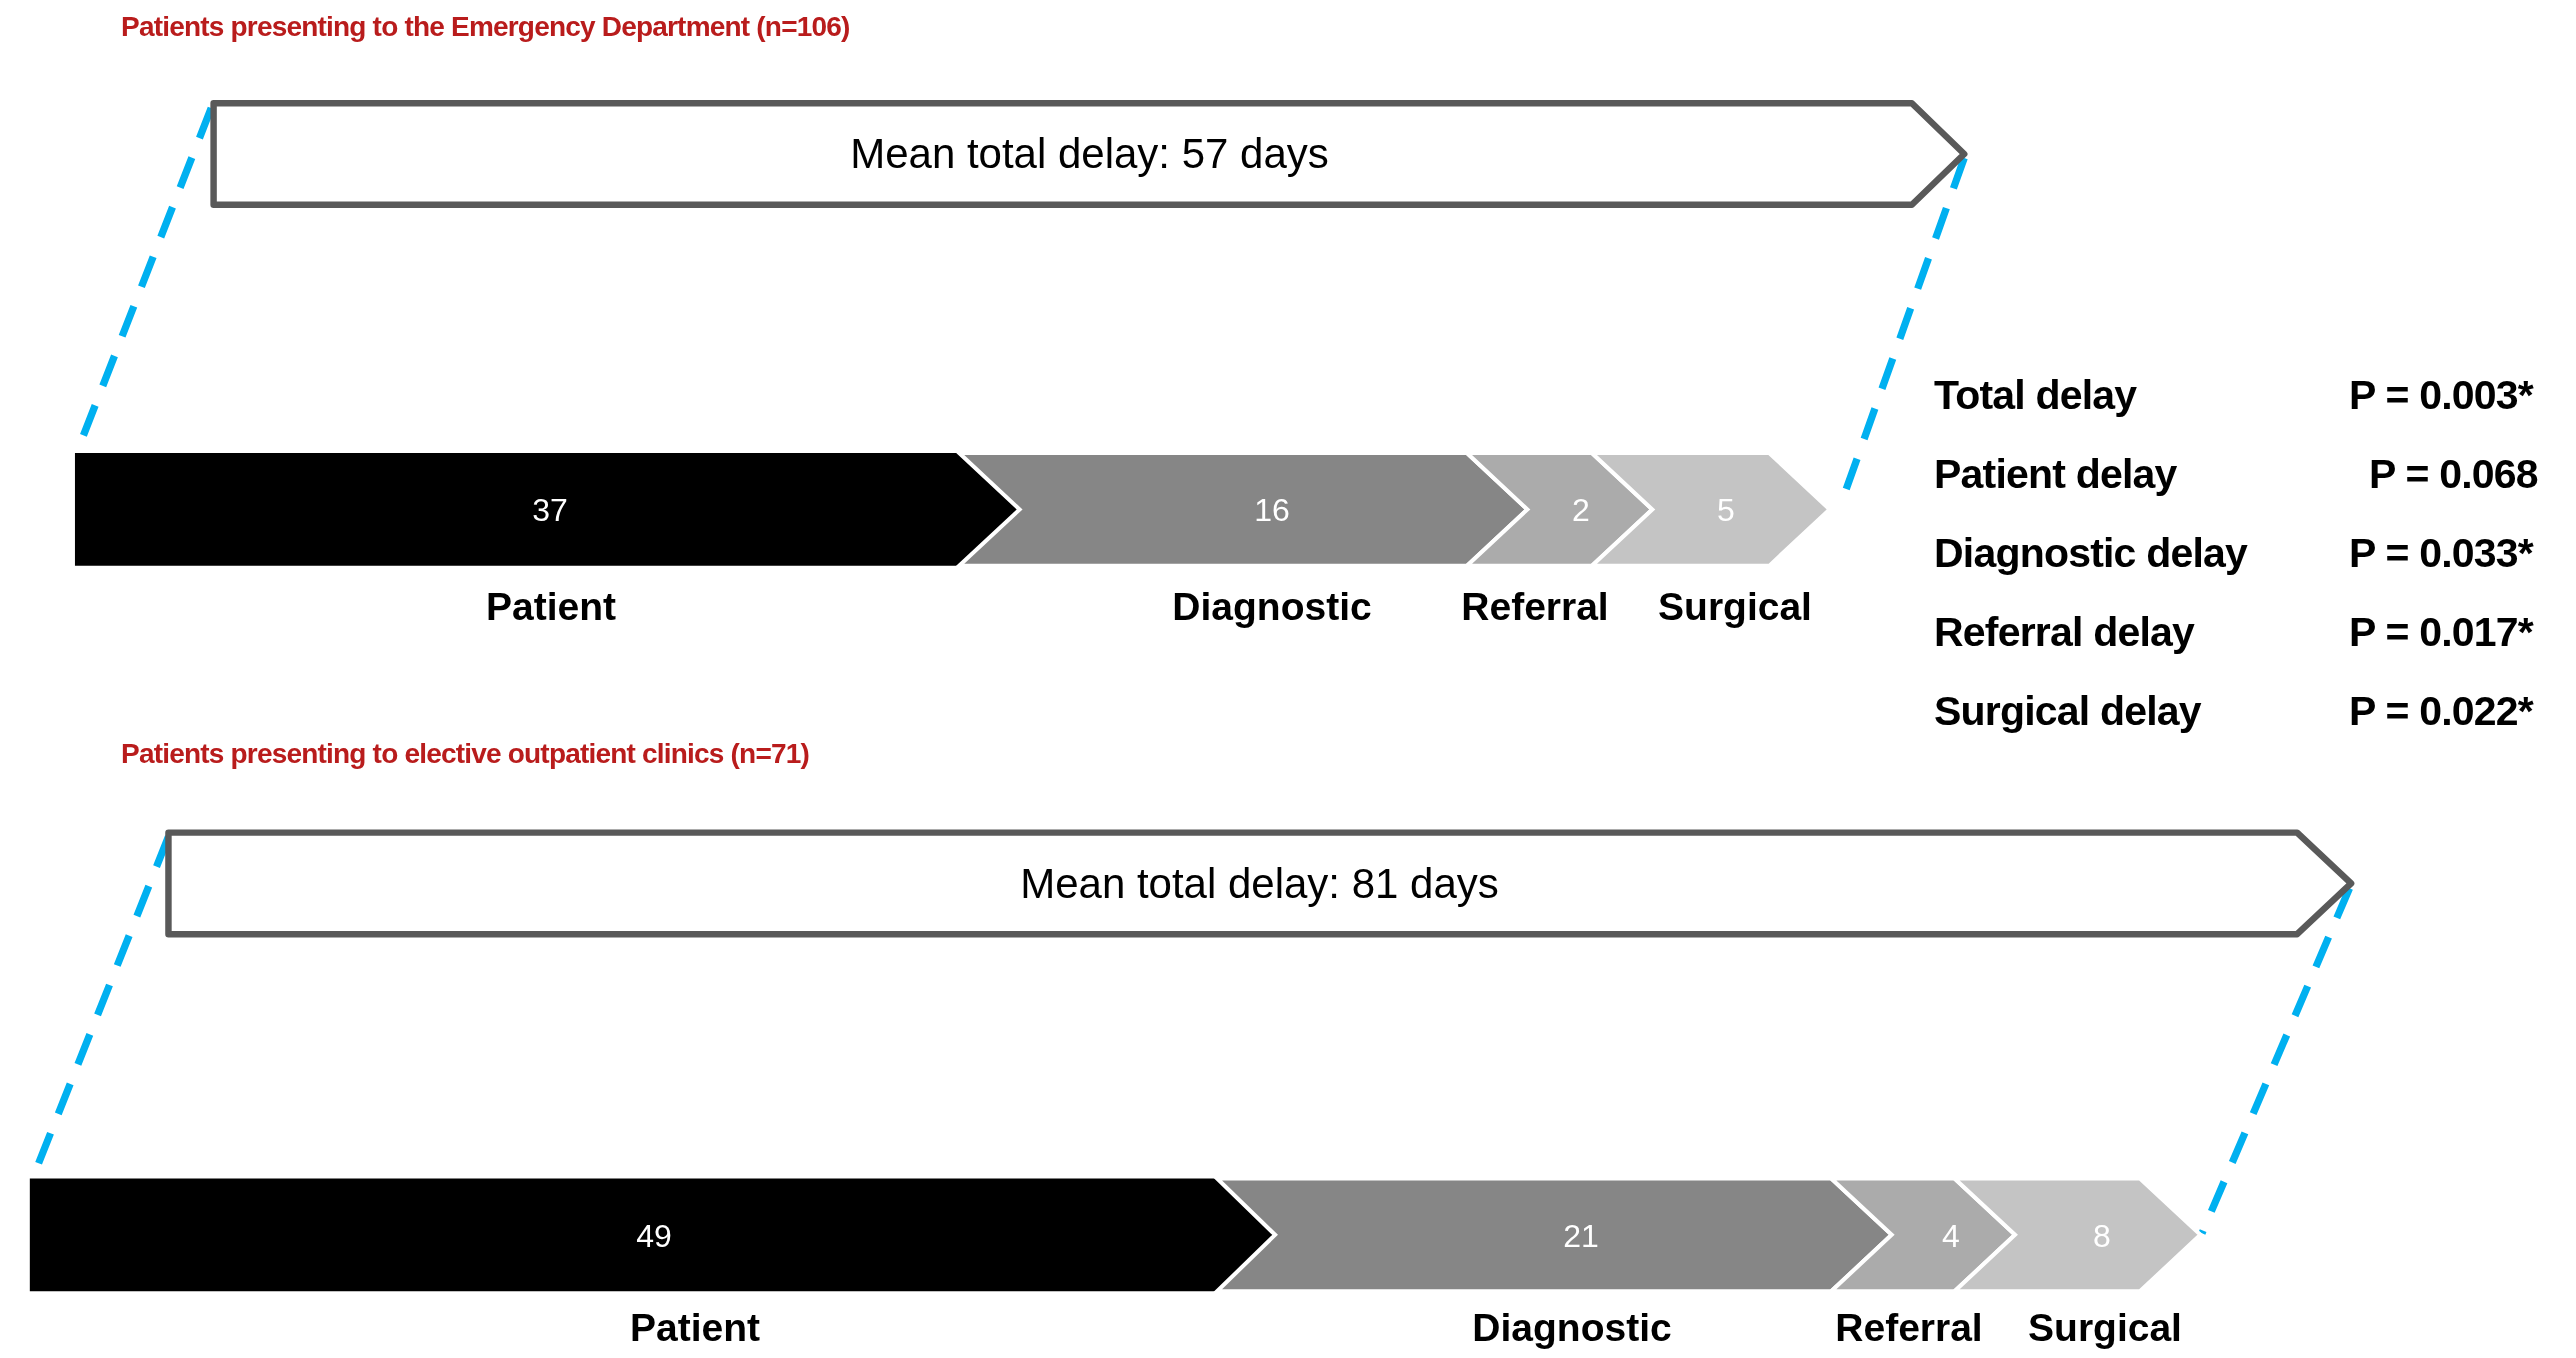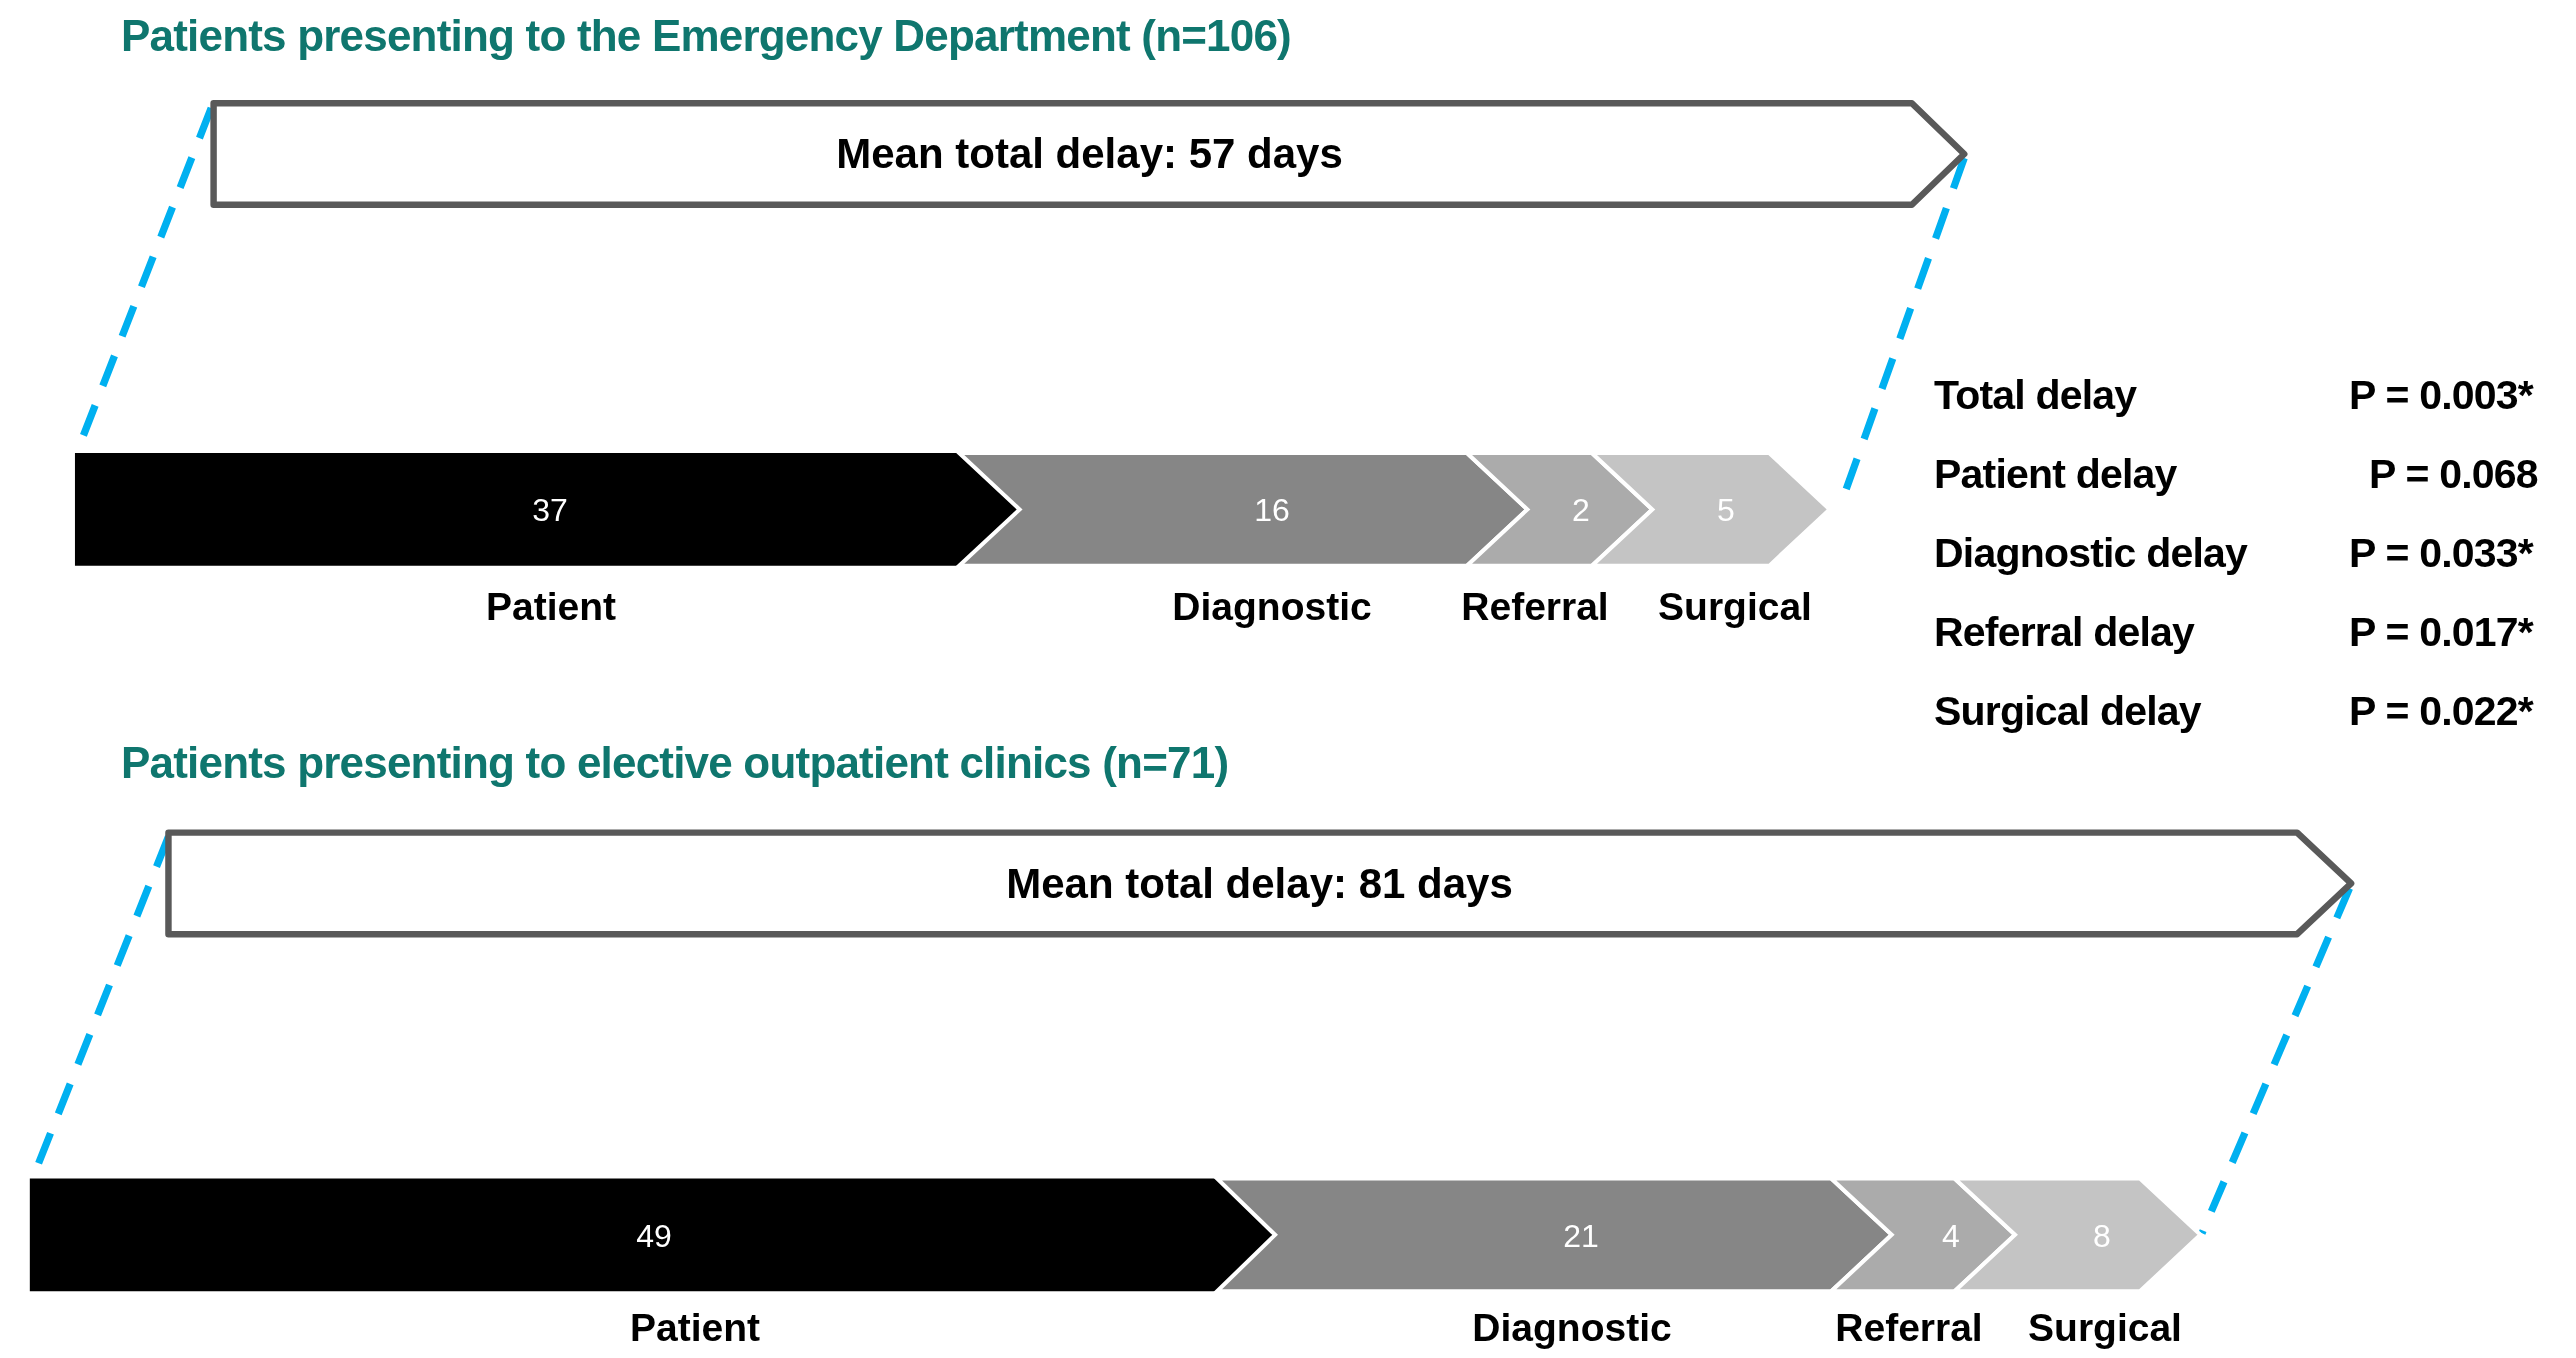--- a/index.html
+++ b/index.html
@@ -1,20 +1,20 @@
 <!DOCTYPE html>
 <html style="font-size:13px"><head>
 <meta charset="utf-8">
 <style>
   html,body{margin:0;padding:0;background:#ffffff;}
   #canvas{position:relative;width:2576px;height:1359px;background:#ffffff;overflow:hidden;
           font-family:"Liberation Sans",sans-serif;}
-  .abs{position:absolute;font-weight:bold;}
+  .abs{position:absolute;}
   .ctr{transform:translate(-50%,-50%);white-space:nowrap;text-align:center;}
-  .sec-title{font-size:44px;font-weight:bold;color:#0f766e;letter-spacing:-0.8px;white-space:nowrap;}
+  .sec-title{font-size:28px;font-weight:bold;color:#b91c1c;letter-spacing:-0.8px;white-space:nowrap;}
   .banner-text{display:flex;align-items:center;justify-content:center;
                font-size:42px;color:#000000;white-space:nowrap;}
   .bar-num{font-size:32px;font-weight:400;color:#ffffff;}
   .bar-label{font-size:39px;font-weight:bold;color:#000000;}
   .p-label,.p-value{font-size:41px;font-weight:bold;color:#000000;line-height:50px;white-space:nowrap;letter-spacing:-0.8px;}
   svg{position:absolute;left:0;top:0;}
 </style>
 </head>
 <body>
 

